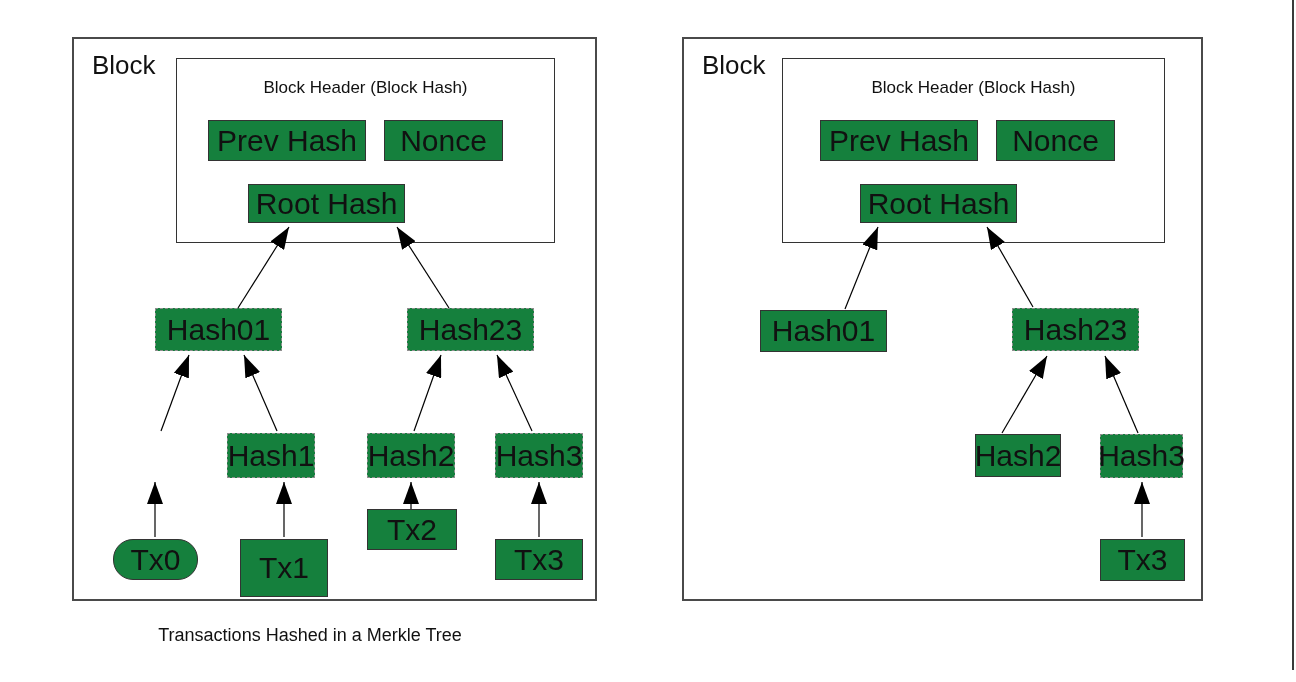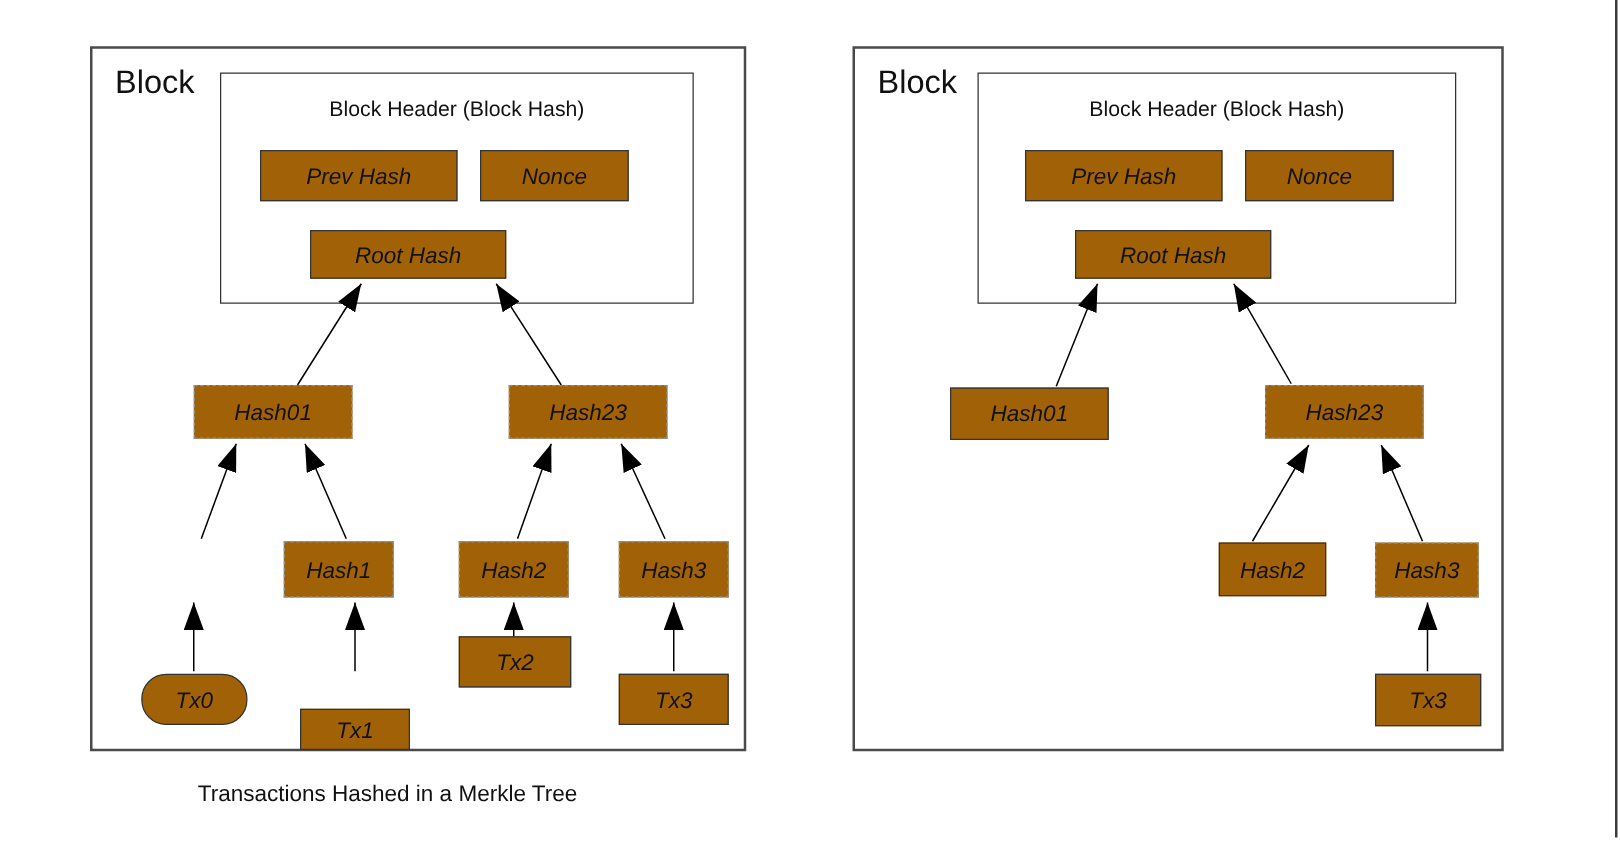--- a/index.html
+++ b/index.html
@@ -7,23 +7,23 @@
     width:1296px;height:682px;overflow:hidden;
     font-family:"Liberation Sans","DejaVu Sans",sans-serif;color:#111;
   }
   #stage{position:relative;width:1296px;height:682px;}
   .layer-blocks{position:absolute;inset:0;z-index:1;}
   .layer-arrows{position:absolute;inset:0;z-index:2;pointer-events:none;}
   .layer-nodes{position:absolute;inset:0;z-index:3;}
   .outer-block{position:absolute;box-sizing:border-box;border:2px solid #4a4a4a;background:transparent;}
   .header-box{position:absolute;box-sizing:border-box;border:1.6px solid #333;background:transparent;}
   .node{
-    position:absolute;box-sizing:border-box;background:#a16207;
+    position:absolute;box-sizing:border-box;background:#15803d;
     display:flex;align-items:center;justify-content:center;
-    font-size:18px;white-space:nowrap;line-height:1;font-style:italic;
+    font-size:30px;white-space:nowrap;line-height:1;
   }
   .solid{border:1.6px solid #333;}
   .dashed{border:1.4px dashed #8f8f8f;}
   .block-label{position:absolute;font-size:26px;line-height:1;}
   .header-title{position:absolute;font-size:17px;text-align:center;line-height:1.1;}
   .caption{position:absolute;font-size:18px;text-align:center;line-height:1.1;}
   .page-edge{position:absolute;background:#3a3a3a;}
   svg line{stroke:#000;stroke-width:1.2;}
 </style>
 </head>
@@ -77,21 +77,21 @@
     <div class="node solid" style="left:248px;top:184px;width:157px;height:39px;">Root Hash</div>
 
     <div class="node dashed" style="left:155px;top:308px;width:127px;height:43px;">Hash01</div>
     <div class="node dashed" style="left:407px;top:308px;width:127px;height:43px;">Hash23</div>
 
     <div class="node dashed" style="left:227px;top:433px;width:88px;height:45px;">Hash1</div>
     <div class="node dashed" style="left:367px;top:433px;width:88px;height:45px;">Hash2</div>
     <div class="node dashed" style="left:495px;top:433px;width:88px;height:45px;">Hash3</div>
 
     <div class="node solid" style="left:113px;top:539px;width:85px;height:41px;border-radius:20px;">Tx0</div>
-    <div class="node solid" style="left:240px;top:539px;width:88px;height:33px;margin-top:28px;">Tx1</div>
+    <div class="node solid" style="left:240px;top:539px;width:88px;height:58px;">Tx1</div>
     <div class="node solid" style="left:367px;top:509px;width:90px;height:41px;">Tx2</div>
     <div class="node solid" style="left:495px;top:539px;width:88px;height:41px;">Tx3</div>
 
     <div class="caption" style="left:72px;top:626px;width:476px;">Transactions Hashed in a Merkle Tree</div>
 
     <div class="block-label" style="left:702px;top:52px;">Block</div>
 
     <div class="header-title" style="left:782px;top:79px;width:383px;">Block Header (Block Hash)</div>
 
     <div class="node solid" style="left:820px;top:120px;width:158px;height:41px;">Prev Hash</div>

